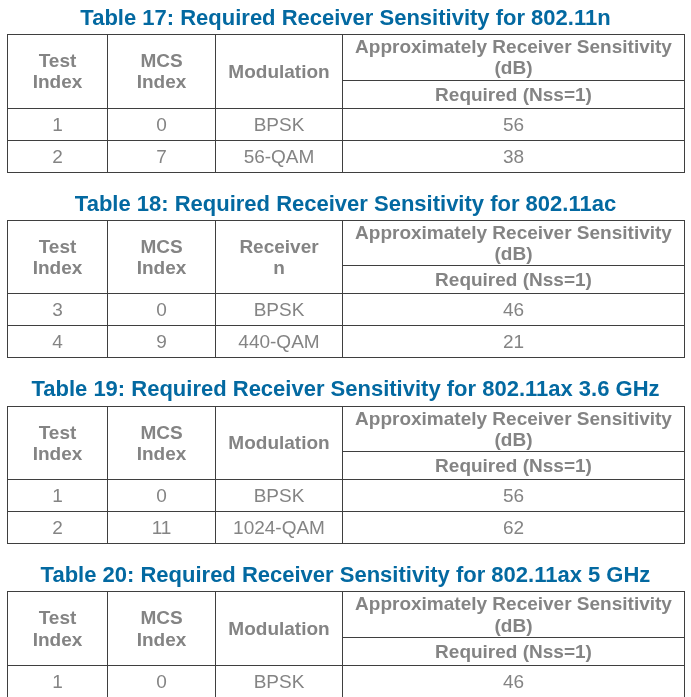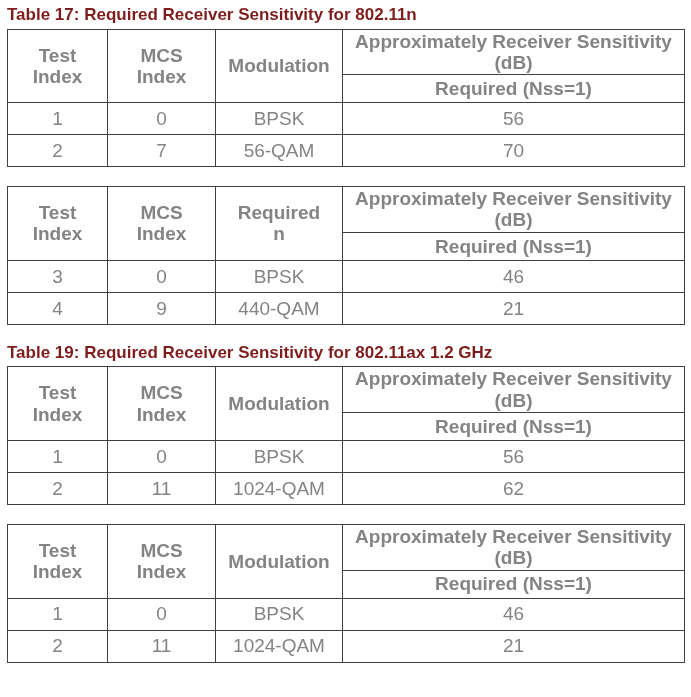--- a/index.html
+++ b/index.html
@@ -12,24 +12,24 @@
     height: 697px;
     overflow: hidden;
     box-sizing: border-box;
     padding: 6px 7px 0 7px;
     font-family: "Liberation Sans", "DejaVu Sans", sans-serif;
   }
   .tbl-block {
     margin-bottom: 19px;
   }
   .tbl-title {
-    color: #7f1d1d;
-    font-size: 17px;
+    color: #0369a1;
+    font-size: 22px;
     font-weight: bold;
-    text-align: left;
+    text-align: center;
     line-height: 1.1;
     margin: 0 0 4px 0;
     white-space: nowrap;
   }
   table.sens-table {
     border-collapse: collapse;
     table-layout: fixed;
     width: 677px;
   }
   table.sens-table th,
@@ -86,41 +86,42 @@
         <tr class="dr">
           <td>1</td>
           <td>0</td>
           <td>BPSK</td>
           <td>56</td>
         </tr>
         <tr class="dr">
           <td>2</td>
           <td>7</td>
           <td>56-QAM</td>
-          <td>70</td>
-        </tr>
-      </tbody>
-    </table>
-  </section>
-
-  <section class="tbl-block">
-    <table class="sens-table">
-      <colgroup>
-          <col class="c1">
-          <col class="c2">
-          <col class="c3">
-          <col class="c4">
-        </colgroup>
-      <thead>
-        <tr class="hr1">
-          <th rowspan="2">Test
-Index</th>
-          <th rowspan="2">MCS
-Index</th>
-          <th rowspan="2">Required
+          <td>38</td>
+        </tr>
+      </tbody>
+    </table>
+  </section>
+
+  <section class="tbl-block">
+    <div class="tbl-title">Table 18: Required Receiver Sensitivity for 802.11ac</div>
+    <table class="sens-table">
+      <colgroup>
+          <col class="c1">
+          <col class="c2">
+          <col class="c3">
+          <col class="c4">
+        </colgroup>
+      <thead>
+        <tr class="hr1">
+          <th rowspan="2">Test
+Index</th>
+          <th rowspan="2">MCS
+Index</th>
+          <th rowspan="2">Receiver
 n</th>
           <th class="sens-head">Approximately Receiver Sensitivity
 (dB)</th>
         </tr>
         <tr class="hr2">
           <th>Required (Nss=1)</th>
         </tr>
       </thead>
       <tbody>
         <tr class="dr">
@@ -133,21 +134,21 @@
           <td>4</td>
           <td>9</td>
           <td>440-QAM</td>
           <td>21</td>
         </tr>
       </tbody>
     </table>
   </section>
 
   <section class="tbl-block">
-    <div class="tbl-title">Table 19: Required Receiver Sensitivity for 802.11ax 1.2 GHz</div>
+    <div class="tbl-title">Table 19: Required Receiver Sensitivity for 802.11ax 3.6 GHz</div>
     <table class="sens-table">
       <colgroup>
           <col class="c1">
           <col class="c2">
           <col class="c3">
           <col class="c4">
         </colgroup>
       <thead>
         <tr class="hr1">
           <th rowspan="2">Test
@@ -173,20 +174,21 @@
           <td>2</td>
           <td>11</td>
           <td>1024-QAM</td>
           <td>62</td>
         </tr>
       </tbody>
     </table>
   </section>
 
   <section class="tbl-block">
+    <div class="tbl-title">Table 20: Required Receiver Sensitivity for 802.11ax 5 GHz</div>
     <table class="sens-table">
       <colgroup>
           <col class="c1">
           <col class="c2">
           <col class="c3">
           <col class="c4">
         </colgroup>
       <thead>
         <tr class="hr1">
           <th rowspan="2">Test

